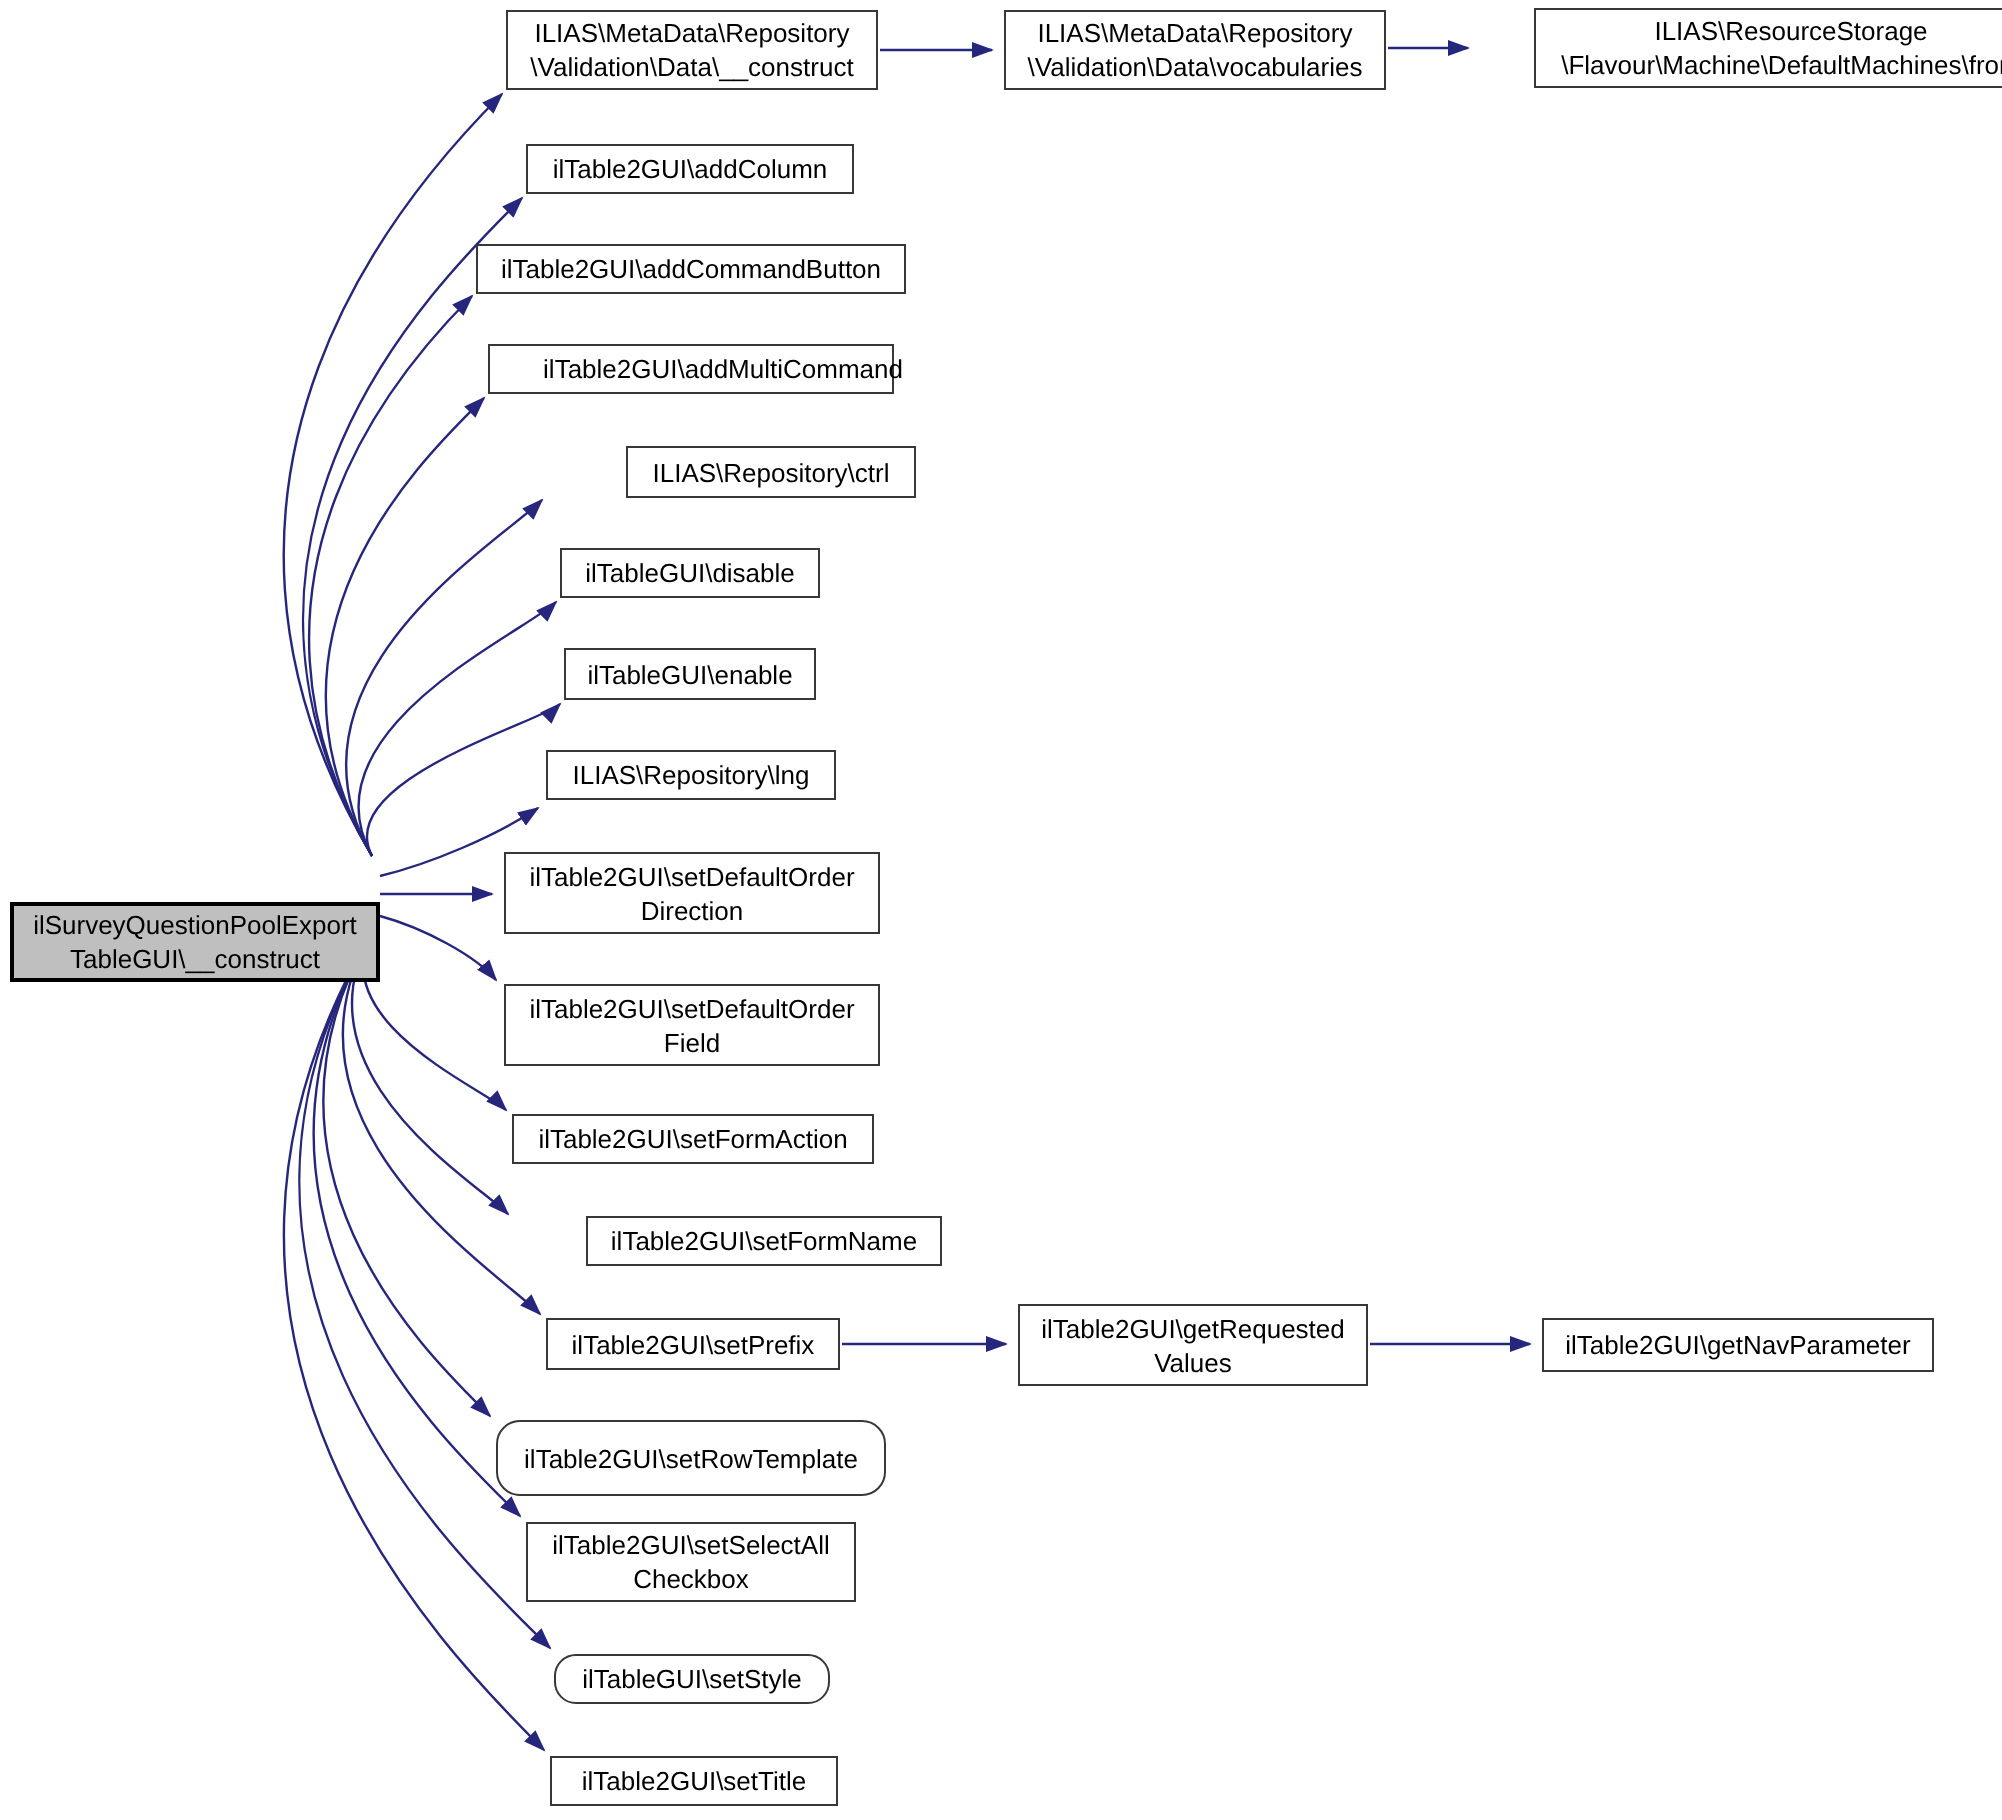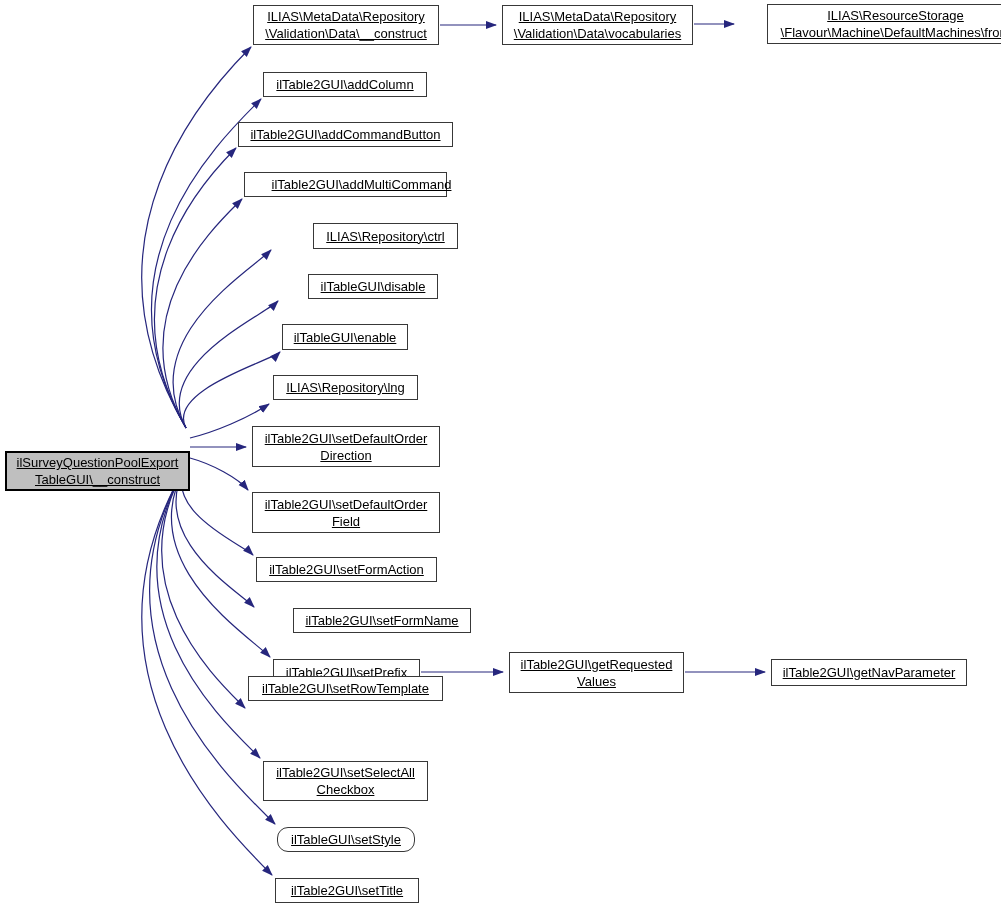--- a/index.html
+++ b/index.html
@@ -30,43 +30,42 @@
     justify-content: center;
     text-align: center;
     white-space: pre-line;
     font-size: 13px;
     line-height: 17px;
     color: #000000;
     background: var(--node-fill, #ffffff);
     border: 1px solid var(--node-border, #383838);
     padding: 0 4px;
     cursor: pointer;
-    text-decoration: underline;
   }
   .node.main {
     background: var(--main-fill, #bfbfbf);
     border: 2px solid var(--main-border, #000000);
     cursor: default;
   }
   
   #n-main        { left:5px;   top:427px; width:185px; height:40px;margin-top:24px; }
   #n-mdc         { left:253px; top:5px;   width:186px; height:40px; }
   #n-addcol      { left:263px; top:72px;  width:164px; height:25px; }
   #n-addcmdbtn   { left:238px; top:122px; width:215px; height:25px; }
   #n-addmulti    { left:244px; top:172px; width:203px; height:25px;padding-left:36px; }
   #n-ctrl        { left:273px; top:223px; width:145px; height:26px;margin-left:40px; }
-  #n-disable     { left:280px; top:274px; width:130px; height:25px;margin-left:28px; }
+  #n-disable     { left:280px; top:274px; width:130px; height:25px; }
   #n-enable      { left:282px; top:324px; width:126px; height:26px; }
   #n-lng         { left:273px; top:375px; width:145px; height:25px; }
   #n-sdodir      { left:252px; top:426px; width:188px; height:41px; }
   #n-sdofield    { left:252px; top:492px; width:188px; height:41px; }
   #n-setformact  { left:256px; top:557px; width:181px; height:25px; }
   #n-setformname { left:257px; top:608px; width:178px; height:25px;margin-left:36px; }
   #n-setprefix   { left:273px; top:659px; width:147px; height:26px; }
-  #n-setrowtpl   { left:248px; top:676px; width:195px; height:25px; }
+  #n-setrowtpl   { left:248px; top:710px; width:195px; height:38px;border-radius:12px; }
   #n-setselall   { left:263px; top:761px; width:165px; height:40px; }
   #n-setstyle    { left:277px; top:827px; width:138px; height:25px;border-radius:11px; }
   #n-settitle    { left:275px; top:878px; width:144px; height:25px; }
   #n-vocab       { left:502px; top:5px;   width:191px; height:40px; }
   #n-rsfrom      { left:740px; top:4px;   width:257px; height:40px;margin-left:27px; }
   #n-getreq      { left:509px; top:652px; width:175px; height:41px; }
   #n-getnav      { left:771px; top:659px; width:196px; height:27px; }
 </style>
 </head>
 <body>

